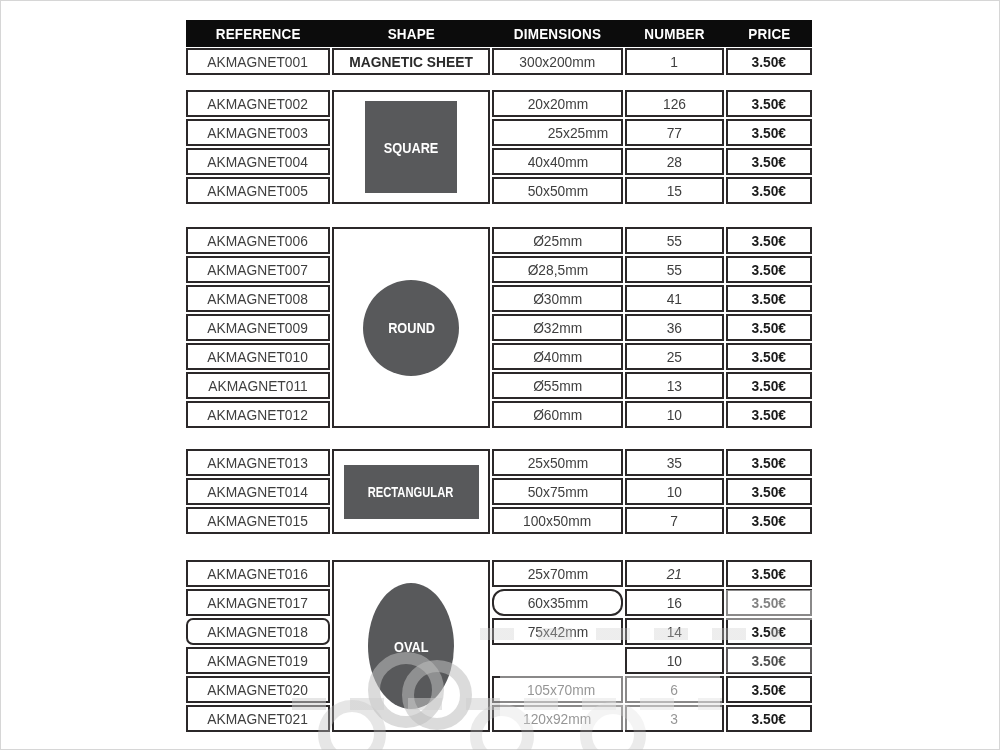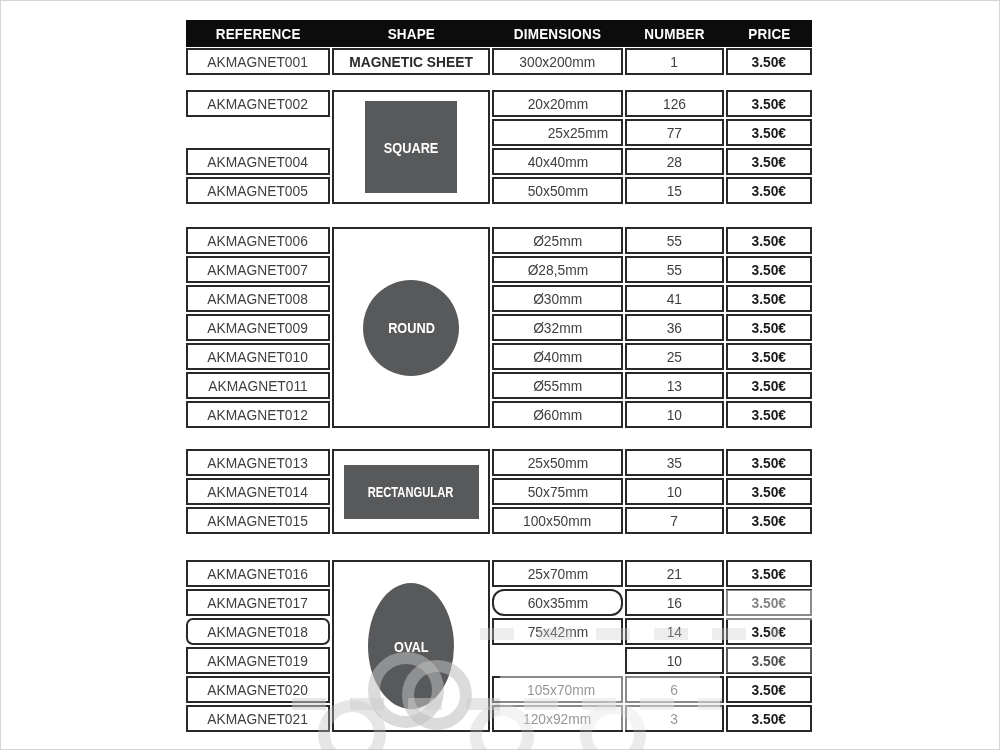--- a/index.html
+++ b/index.html
@@ -116,20 +116,23 @@
         </div>
         <div class="cell" style="grid-area: 1 / 3;">
           <span>20x20mm</span>
         </div>
         <div class="cell" style="grid-area: 1 / 4;">
           <span>126</span>
         </div>
         <div class="cell price" style="grid-area: 1 / 5;">
           <span>3.50€</span>
         </div>
+        <div class="cell" style="grid-area: 2 / 1;">
+          <span>AKMAGNET003</span>
+        </div>
         <div class="cell" style="grid-area: 2 / 3; padding-left: 40px;">
           <span>25x25mm</span>
         </div>
         <div class="cell" style="grid-area: 2 / 4;">
           <span>77</span>
         </div>
         <div class="cell price" style="grid-area: 2 / 5;">
           <span>3.50€</span>
         </div>
         <div class="cell" style="grid-area: 3 / 1;">
@@ -296,21 +299,21 @@
           <div class="shape oval">
             <span>OVAL</span>
           </div>
         </div>
         <div class="cell" style="grid-area: 1 / 1;">
           <span>AKMAGNET016</span>
         </div>
         <div class="cell" style="grid-area: 1 / 3;">
           <span>25x70mm</span>
         </div>
-        <div class="cell" style="grid-area: 1 / 4;">
+        <div class="cell" style="grid-area: 1 / 4; font-style: italic;">
           <span>21</span>
         </div>
         <div class="cell price" style="grid-area: 1 / 5;">
           <span>3.50€</span>
         </div>
         <div class="cell" style="grid-area: 2 / 1;">
           <span>AKMAGNET017</span>
         </div>
         <div class="cell" style="grid-area: 2 / 3; border-radius: 12px;">
           <span>60x35mm</span>

